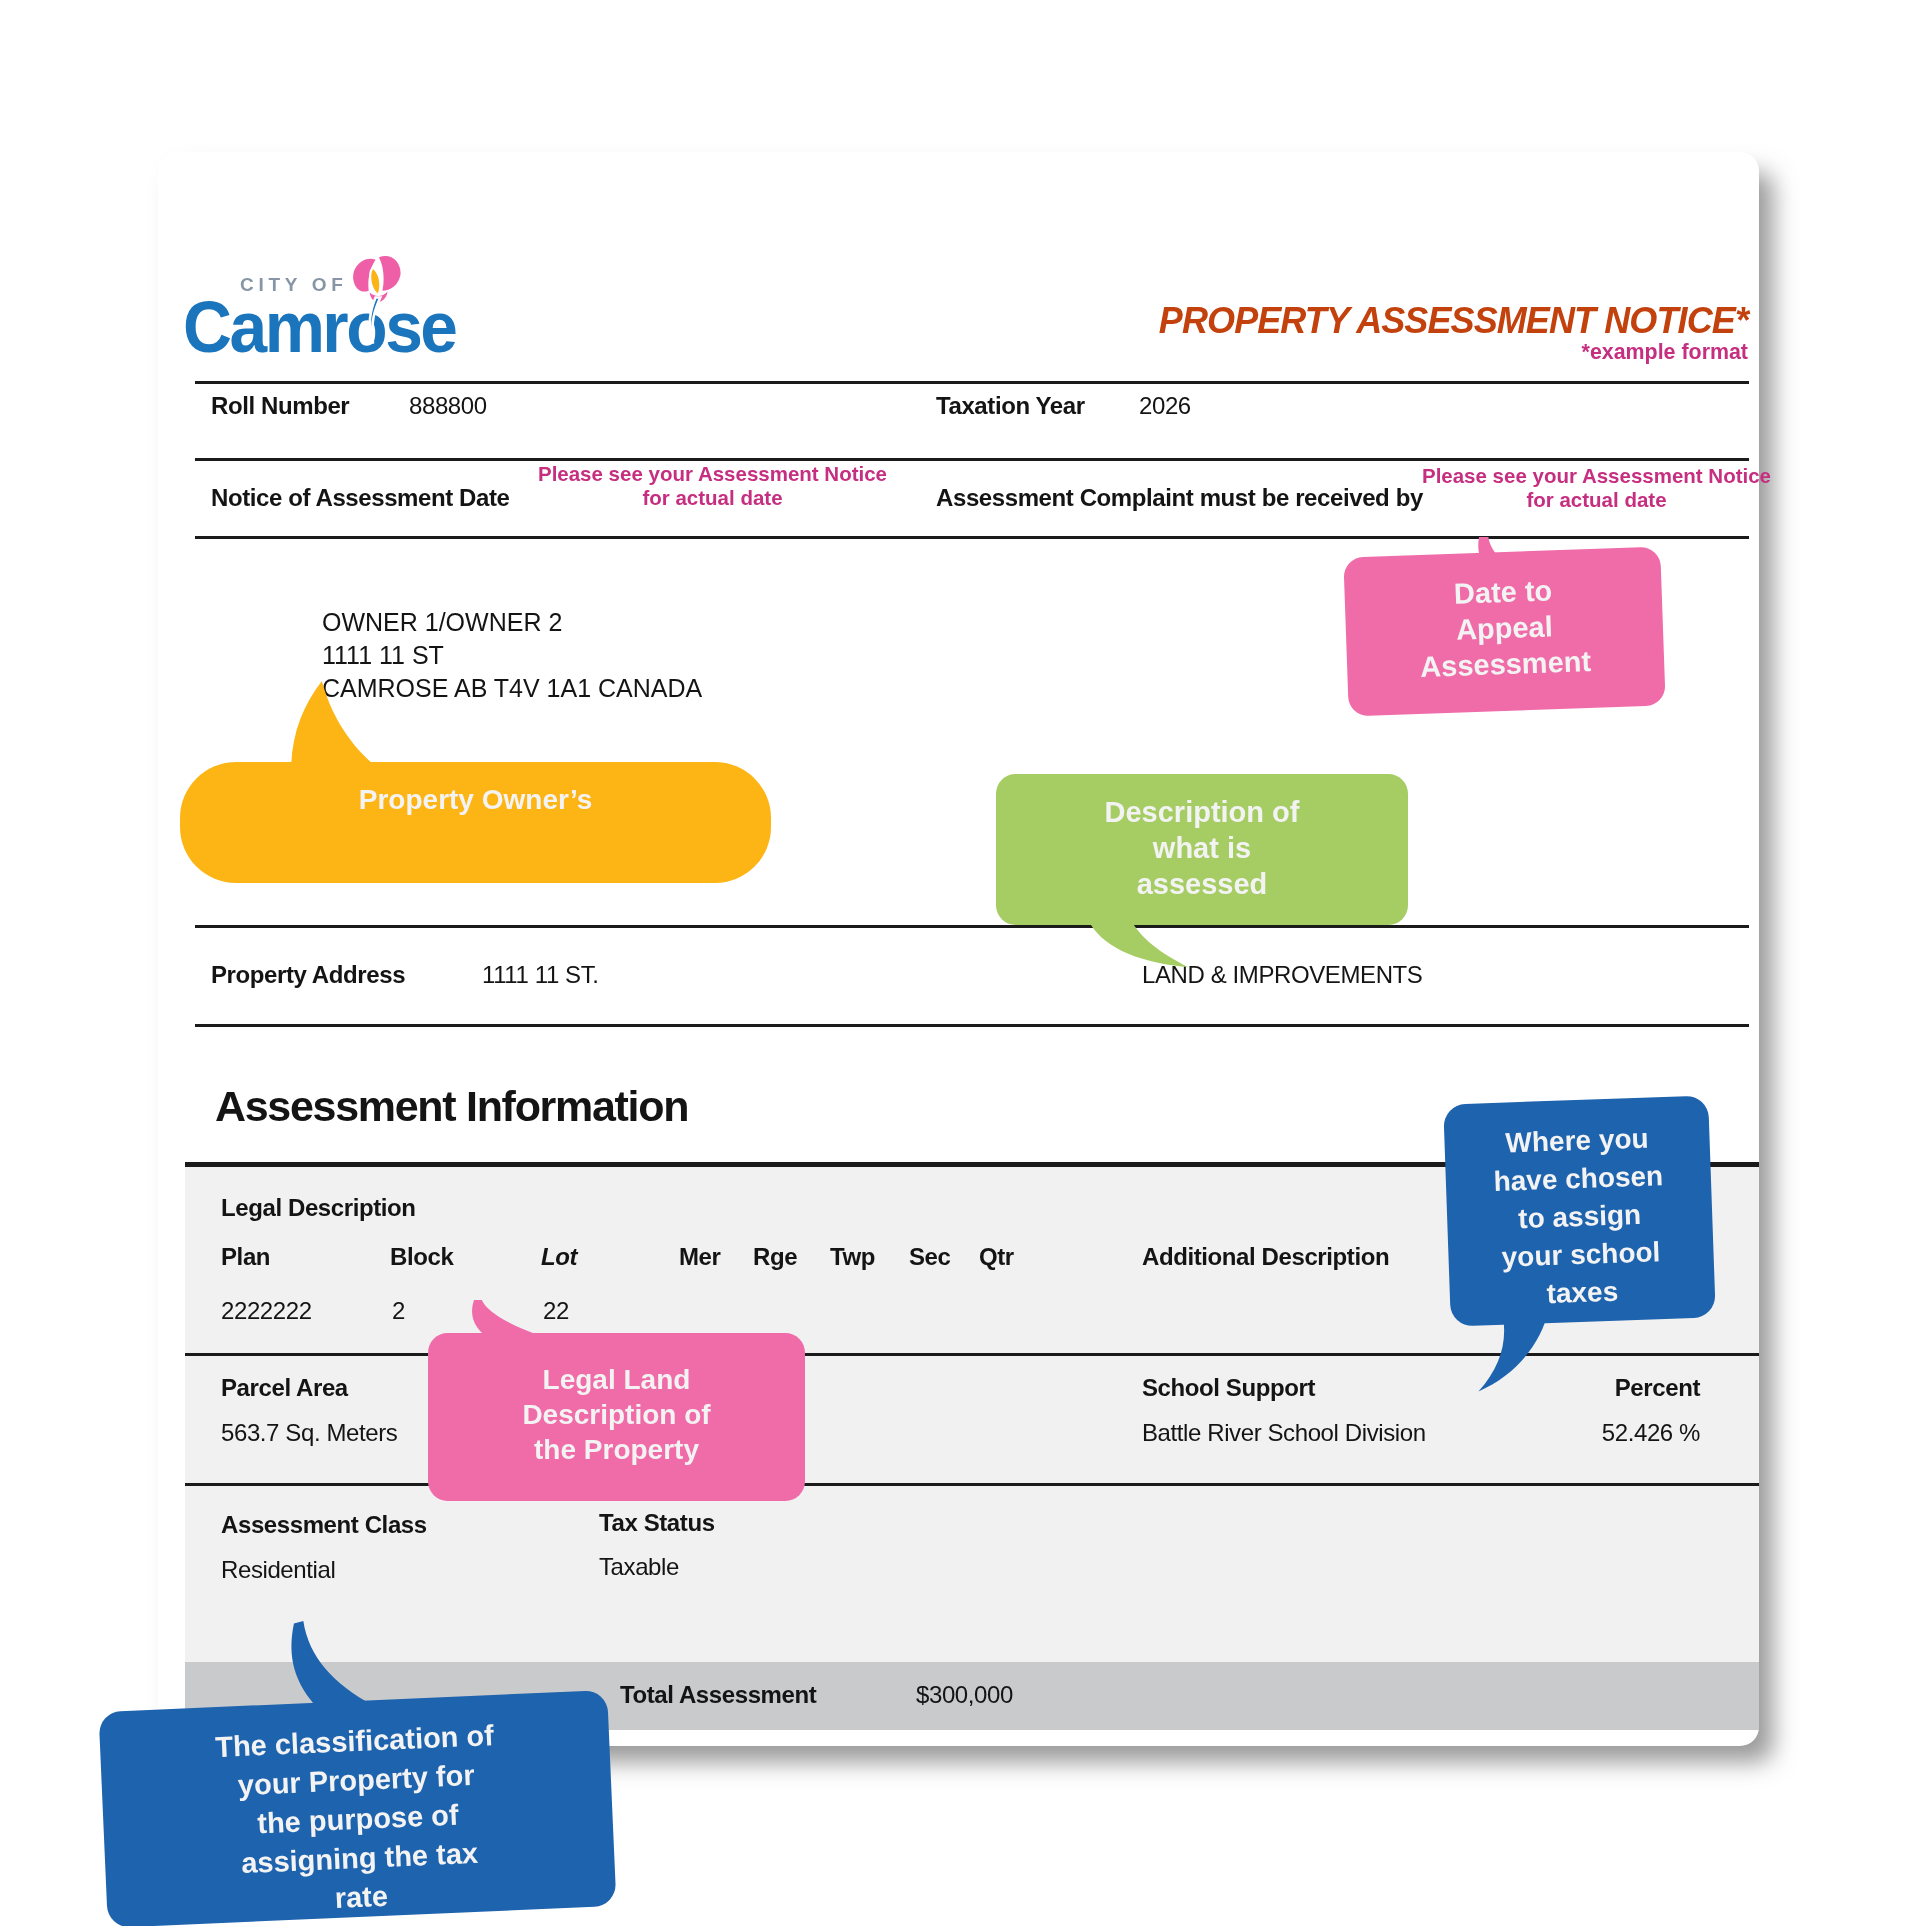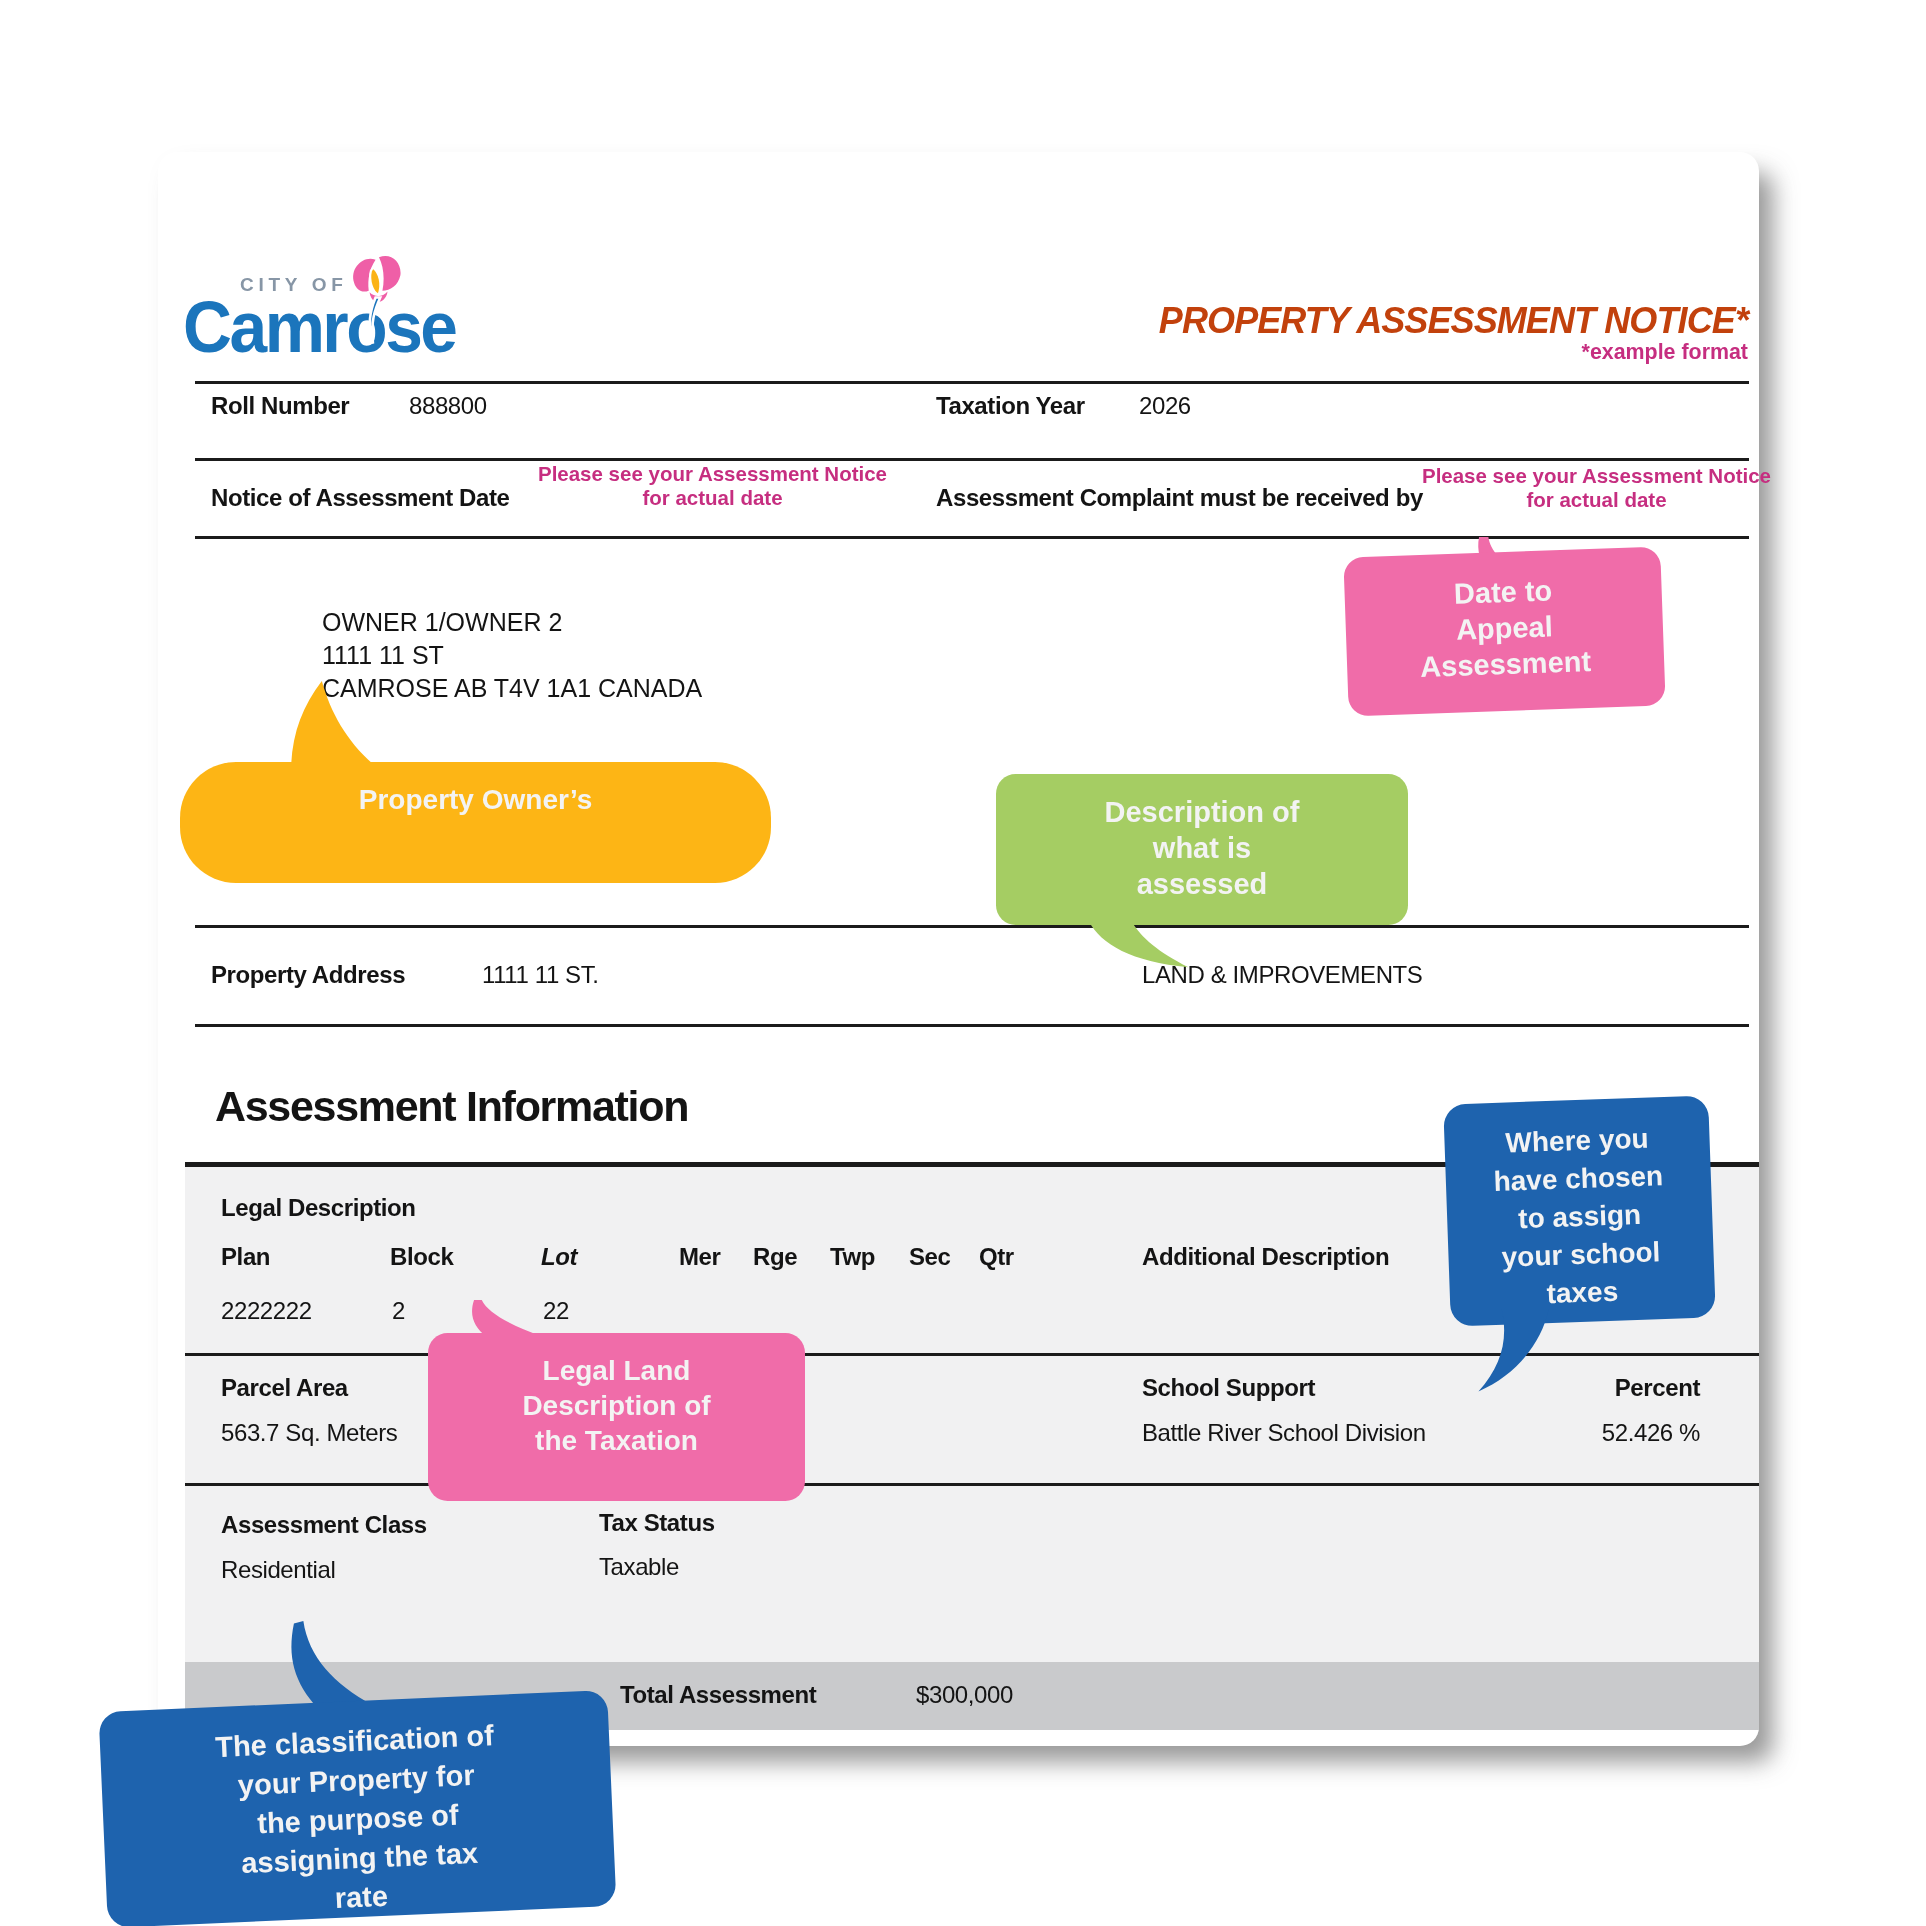--- a/index.html
+++ b/index.html
@@ -143,24 +143,24 @@
 <div class="abs lbl" style="left:221px;top:1374px;">Parcel Area</div>
 <div class="abs val" style="left:221px;top:1419px;">563.7 Sq. Meters</div>
 <div class="abs lbl" style="left:1142px;top:1374px;">School Support</div>
 <div class="abs lbl" style="left:1400px;top:1374px;width:300px;text-align:right;">Percent</div>
 <div class="abs val" style="left:1142px;top:1419px;">Battle River School Division</div>
 <div class="abs val" style="left:1400px;top:1419px;width:300px;text-align:right;">52.426 %</div>
 
 <svg class="abs tail" style="left:462px;top:1300px;" width="86" height="38" viewBox="0 0 200 88">
   <path d="M28 0 C 16 36, 28 62, 56 84 L 185 84 C 112 58, 60 30, 46 0 Z" fill="#f06ca9"></path>
 </svg>
-<div class="abs callout" style="left:428px;top:1333px;width:377px;height:168px;background:#f06ca9;border-radius:19.7px;font-size:28px;line-height:35px;padding-top:20px;box-sizing:border-box;">
+<div class="abs callout" style="left:428px;top:1333px;width:377px;height:168px;background:#f06ca9;border-radius:19.7px;font-size:28px;line-height:35px;padding-top:29px;box-sizing:border-box;">
   <span class="cl">Legal Land</span>
   <span class="cl">Description of</span>
-  <span class="cl">the Taxation</span>
+  <span class="cl">the Property</span>
 </div>
 
 <div class="abs callout" style="left:1447px;top:1100px;width:265px;height:222px;background:#1e63ae;border-radius:22px;font-size:28px;line-height:38px;padding-top:22px;box-sizing:border-box;transform:rotate(-2deg);">
   <span class="cl">Where you</span>
   <span class="cl">have chosen</span>
   <span class="cl">to assign</span>
   <span class="cl">your school</span>
   <span class="cl">taxes</span>
 </div>
 <svg class="abs tail" style="left:1475px;top:1309px;" width="103" height="86" viewBox="0 0 240 200">

